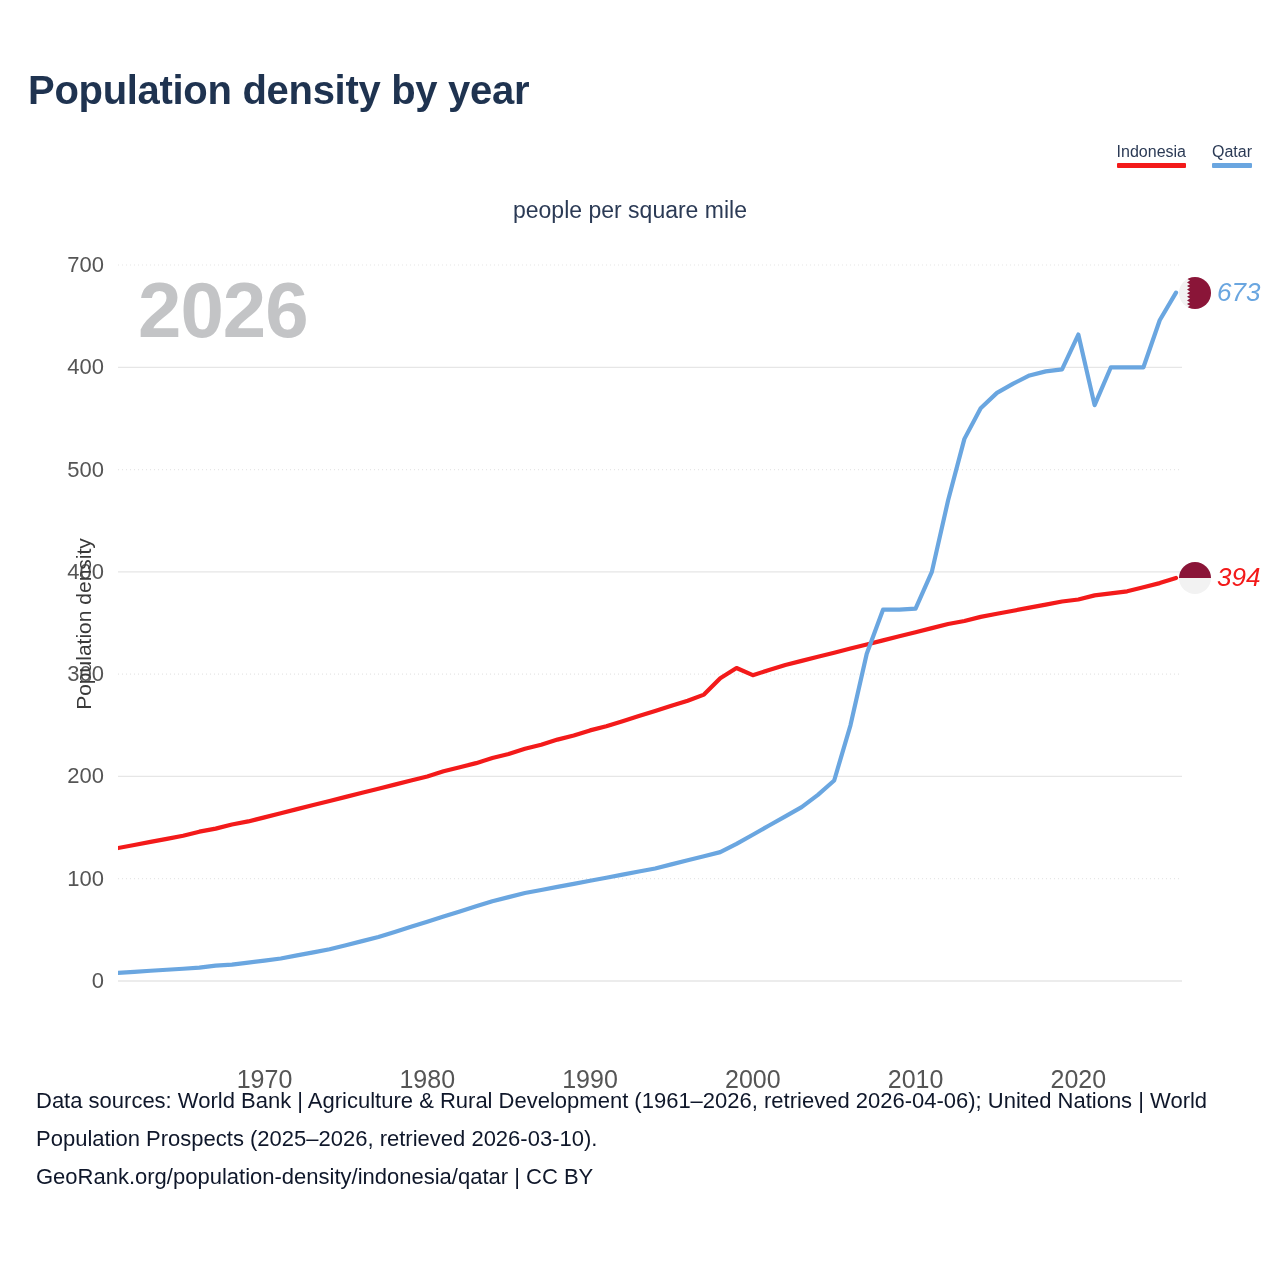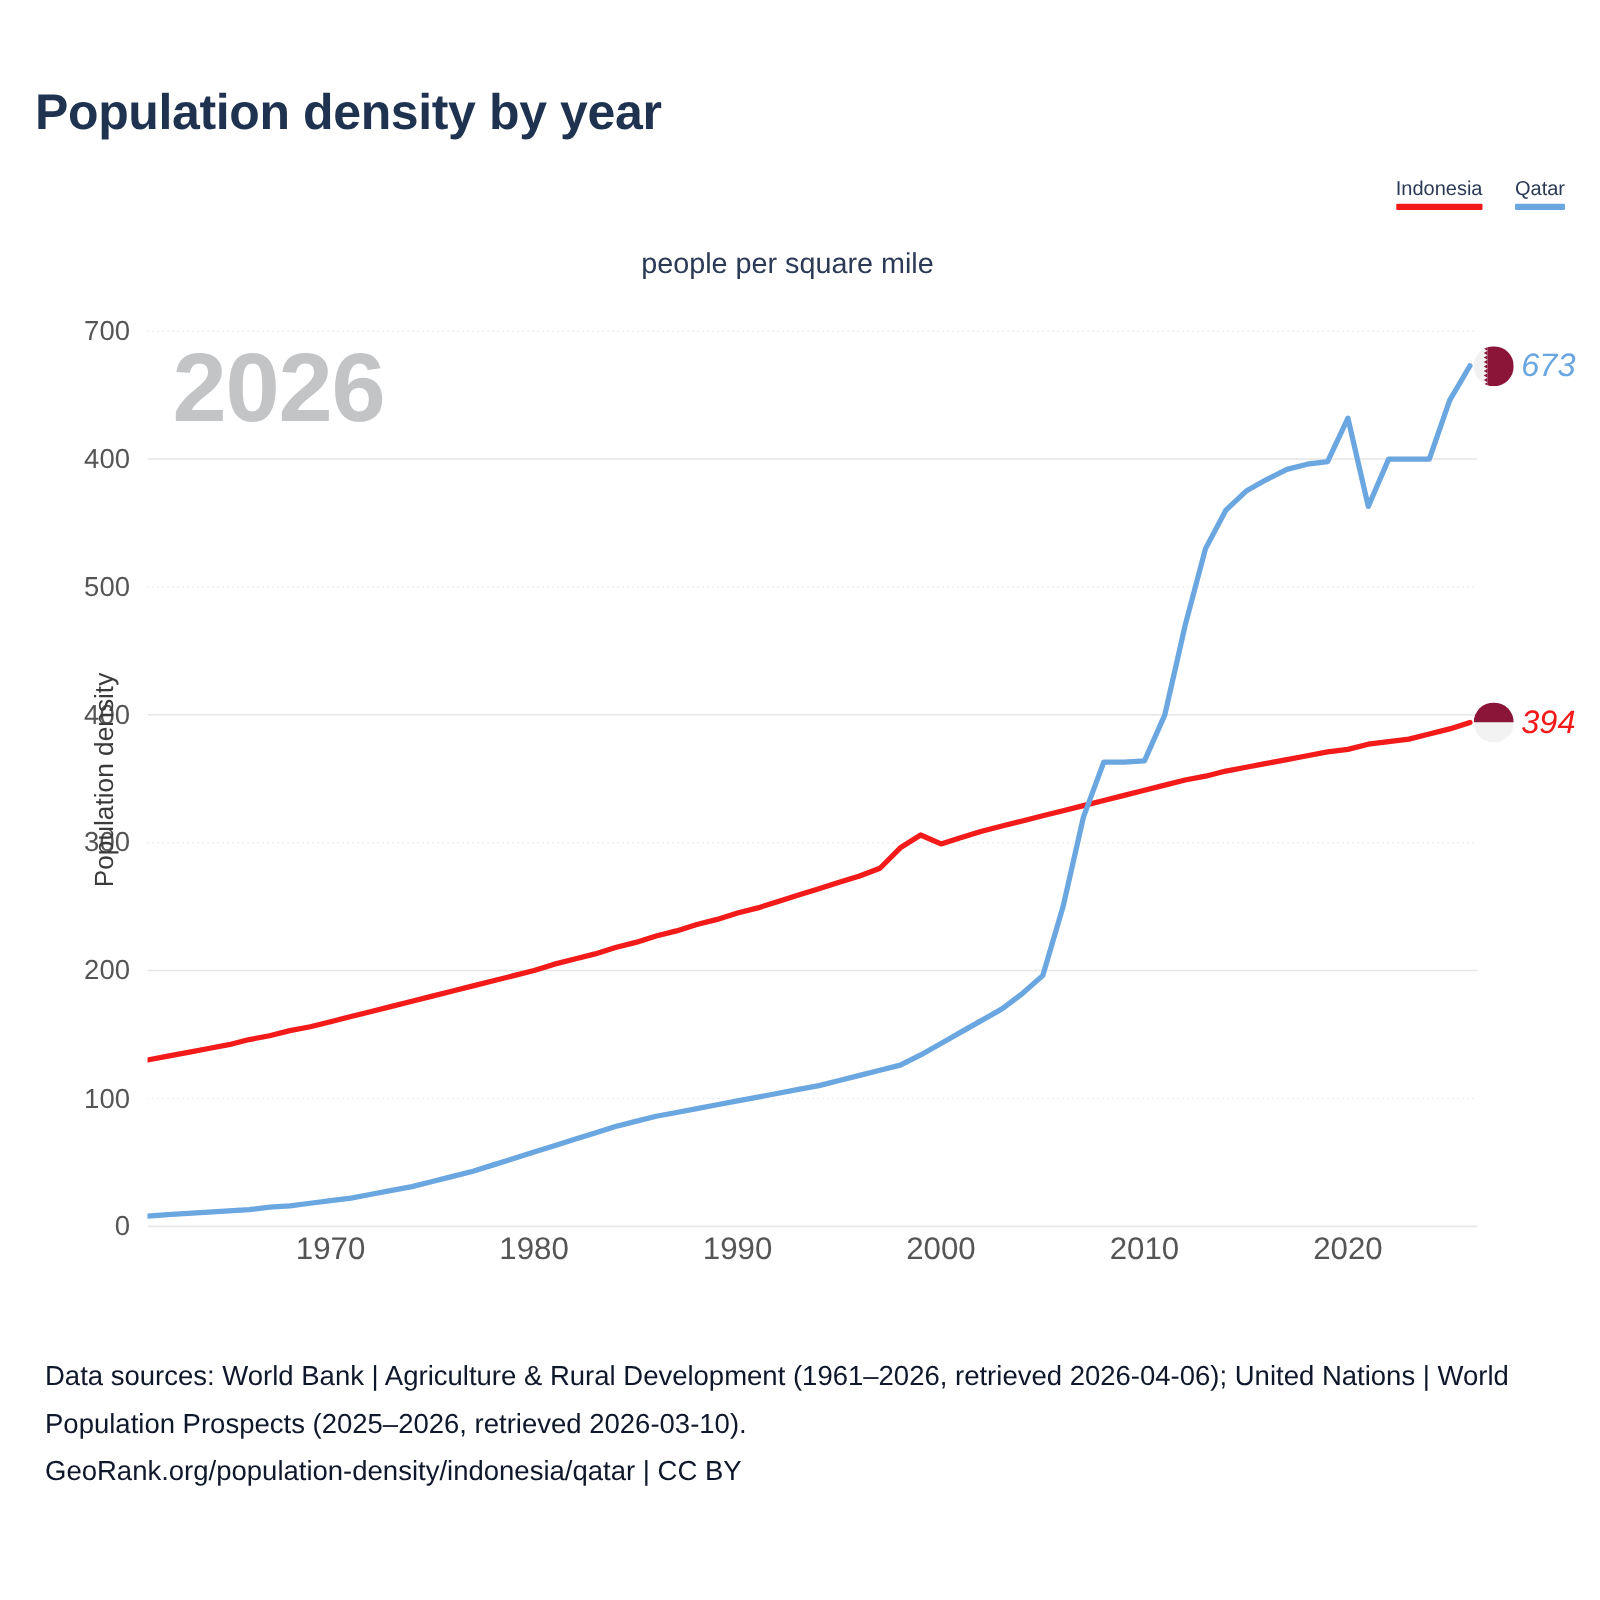--- a/index.html
+++ b/index.html
@@ -101,21 +101,21 @@
   .xtick {
     position: absolute;
     font-size: 25px;
     color: #555555;
     transform: translateX(-50%);
     white-space: nowrap;
   }
   .xtick-row {
     position: absolute;
     left: 0;
-    top: 985px;
+    top: 1065px;
     width: 1036px;
     height: 36px;
   }
   .yaxis-title {
     position: absolute;
     left: -16px;
     top: 612px;
     font-size: 21px;
     color: #3a3a3a;
     transform: rotate(-90deg);

